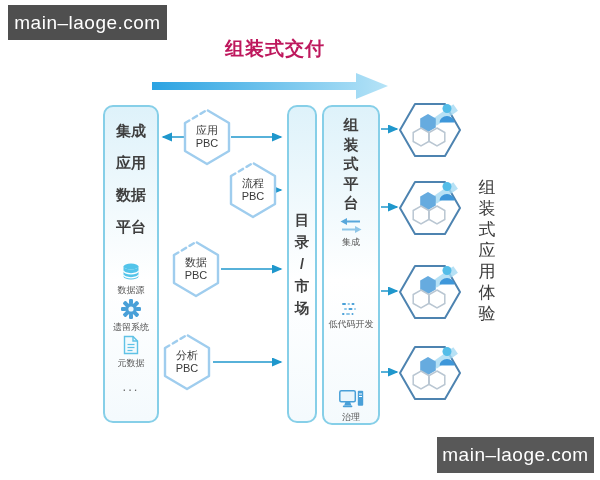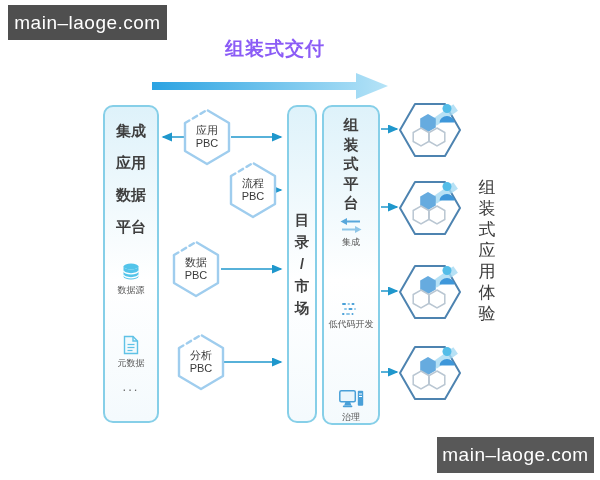--- a/index.html
+++ b/index.html
@@ -5,21 +5,21 @@
   html,body{margin:0;padding:0;background:#ffffff;}
   .canvas{position:relative;width:600px;height:480px;background:#ffffff;overflow:hidden;
           font-family:"Liberation Sans","DejaVu Sans",sans-serif;}
   
   .watermark{position:absolute;display:flex;align-items:center;justify-content:center;
              background:#4f4f4f;color:#ffffff;font-size:19px;letter-spacing:.5px;text-align:right;}
   .wm-top{left:8px;top:5px;width:159px;height:35px;}
   .wm-bottom{left:437px;top:437px;width:157px;height:36px;background:#585858;}
   
   .diagram-title{position:absolute;left:175px;top:36px;width:200px;text-align:center;
-                 font-size:19px;font-weight:bold;color:#8b5cf6;letter-spacing:1px;}
+                 font-size:19px;font-weight:bold;color:#be185d;letter-spacing:1px;}
   
   .panel{position:absolute;box-sizing:border-box;border:2px solid #86cfe8;border-radius:10px;
          background:linear-gradient(180deg,#def2fa 0%,#ffffff 55%,#f4fafd 100%);z-index:2;}
   .panel-left{left:103px;top:105px;width:56px;height:318px;}
   .panel-catalog{left:287px;top:105px;width:30px;height:318px;}
   .panel-platform{left:322px;top:105px;width:58px;height:320px;}
   .vtitle{position:absolute;left:0;right:0;text-align:center;color:#3f3f3f;font-weight:600;}
   .left-title{top:8px;font-size:15px;line-height:32px;}
   .platform-title{top:8px;font-size:15px;line-height:19.5px;}
   .catalog-text{position:absolute;left:0;right:0;top:50%;transform:translateY(-50%);
@@ -87,20 +87,39 @@
     </div>
     <div class="panel-item" style="top:155px">
       <svg width="20" height="20" viewBox="0 0 20 20">
         <ellipse cx="10" cy="4.5" rx="7.5" ry="3" fill="#53c4ea"></ellipse>
         <path d="M2.5 4.5 v10 a7.5 3 0 0 0 15 0 v-10 a7.5 3 0 0 1 -15 0 z" fill="#53c4ea"></path>
         <path d="M2.5 8.8 a7.5 3 0 0 0 15 0" stroke="#ffffff" stroke-width="1.3" fill="none"></path>
         <path d="M2.5 12.8 a7.5 3 0 0 0 15 0" stroke="#ffffff" stroke-width="1.3" fill="none"></path>
       </svg>
       <span class="lbl">数据源</span>
     </div>
+    <div class="panel-item" style="top:192px">
+      <svg width="20" height="20" viewBox="0 0 20 20">
+        <g fill="#49a0d8">
+          <g transform="translate(10,10)">
+            <rect x="-2" y="-10" width="4" height="5" rx="1.2"></rect>
+            <rect x="-2" y="-10" width="4" height="5" rx="1.2" transform="rotate(45)"></rect>
+            <rect x="-2" y="-10" width="4" height="5" rx="1.2" transform="rotate(90)"></rect>
+            <rect x="-2" y="-10" width="4" height="5" rx="1.2" transform="rotate(135)"></rect>
+            <rect x="-2" y="-10" width="4" height="5" rx="1.2" transform="rotate(180)"></rect>
+            <rect x="-2" y="-10" width="4" height="5" rx="1.2" transform="rotate(225)"></rect>
+            <rect x="-2" y="-10" width="4" height="5" rx="1.2" transform="rotate(270)"></rect>
+            <rect x="-2" y="-10" width="4" height="5" rx="1.2" transform="rotate(315)"></rect>
+            <circle r="6"></circle>
+          </g>
+          <circle cx="10" cy="10" r="2.6" fill="#eef8fd"></circle>
+        </g>
+      </svg>
+      <span class="lbl">遗留系统</span>
+    </div>
     <div class="panel-item" style="top:228px">
       <svg width="18" height="20" viewBox="0 0 18 20">
         <path d="M2.5 1.5 h8.5 l4.5 4.5 v12.5 h-13 z" fill="#f2fafd" stroke="#5fc2e6" stroke-width="1.4"></path>
         <path d="M11 1.5 v4.5 h4.5" fill="none" stroke="#5fc2e6" stroke-width="1.4"></path>
         <line x1="5.5" y1="9.5" x2="12.5" y2="9.5" stroke="#5fc2e6" stroke-width="1.2"></line>
         <line x1="5.5" y1="12.5" x2="12.5" y2="12.5" stroke="#5fc2e6" stroke-width="1.2"></line>
         <line x1="5.5" y1="15.5" x2="10.5" y2="15.5" stroke="#5fc2e6" stroke-width="1.2"></line>
       </svg>
       <span class="lbl">元数据</span>
     </div>
@@ -132,21 +151,21 @@
   <div class="pbc" style="left:170px;top:240px">
     <svg width="52" height="58" viewBox="0 0 52 58">
       <path d="M26 2 L48 15 L48 43 L26 56 L4 43 L4 15" fill="#ffffff" stroke="#9fcdee" stroke-width="2.4" stroke-linejoin="round"></path>
       <path d="M4 15 L26 2" fill="none" stroke="#9fcdee" stroke-width="2.4" stroke-dasharray="5 4" stroke-linecap="round"></path>
     </svg>
     <div class="pbc-label">
       <div>数据</div>
       <div>PBC</div>
     </div>
   </div>
-  <div class="pbc" style="left:175px;top:333px">
+  <div class="pbc" style="left:161px;top:333px">
     <svg width="52" height="58" viewBox="0 0 52 58">
       <path d="M26 2 L48 15 L48 43 L26 56 L4 43 L4 15" fill="#ffffff" stroke="#9fcdee" stroke-width="2.4" stroke-linejoin="round"></path>
       <path d="M4 15 L26 2" fill="none" stroke="#9fcdee" stroke-width="2.4" stroke-dasharray="5 4" stroke-linecap="round"></path>
     </svg>
     <div class="pbc-label">
       <div>分析</div>
       <div>PBC</div>
     </div>
   </div>
 

